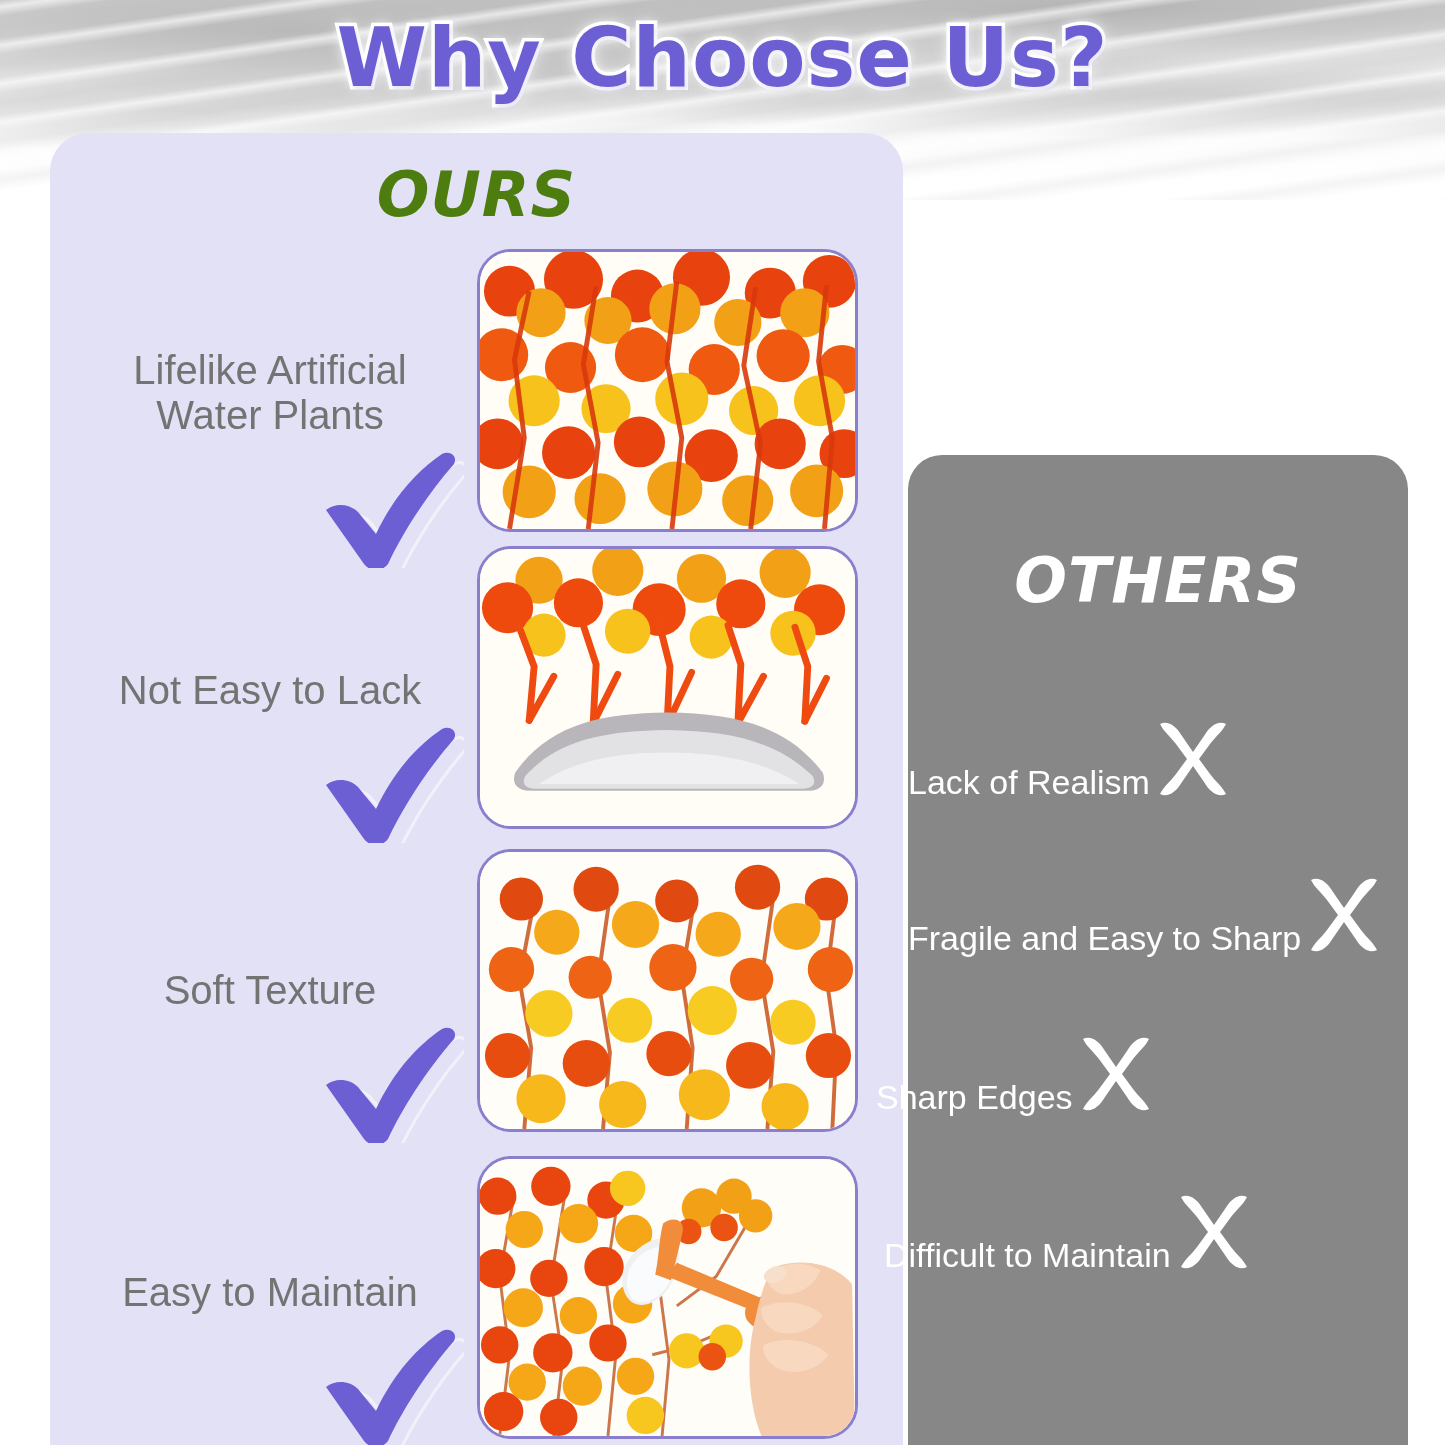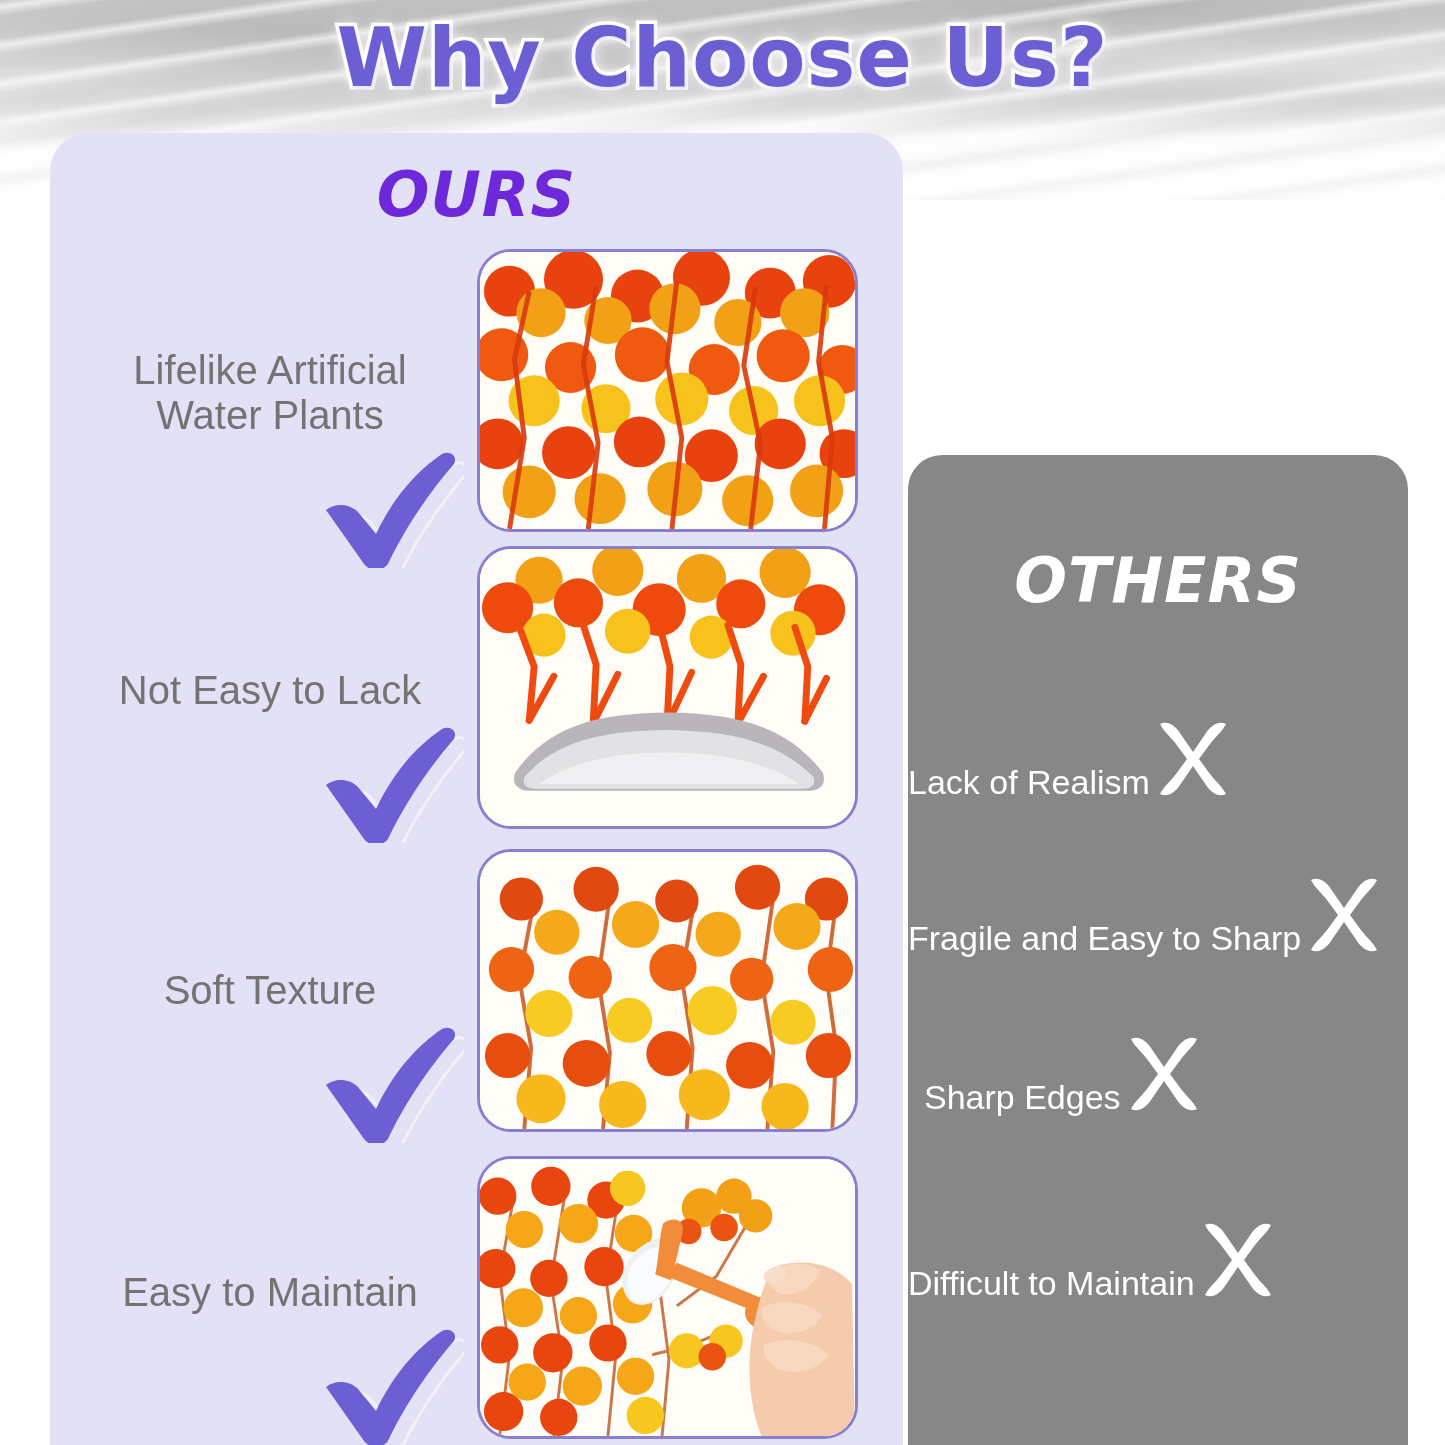--- a/index.html
+++ b/index.html
@@ -57,21 +57,21 @@
     border-radius:38px 38px 0 0;
     z-index:2;
   }
   #ours-heading {
     position:absolute; top:158px; left:50px; width:853px;
     text-align:center;
     z-index:6;
     font-size:62px;
     font-weight:bold;
     font-style:italic;
-    color:#6d28d9;
+    color:#4d7c0f;
     letter-spacing:1px;
     font-family:"DejaVu Sans", sans-serif;
   }
 
   
   .feature-row {
     position:absolute;
     left:70px; width:400px;
     z-index:6;
     display:flex;
@@ -430,29 +430,29 @@
 
 <div class="other-row" style="top:868px; left:908px; width:490px;">
   <div class="other-label">Fragile and Easy to Sharp</div>
   <div class="x-wrap">
     <svg width="86" height="86" viewBox="0 0 86 86" aria-hidden="true">
       <path d="M10 8 C18 4 26 10 32 20 L43 36 L54 20 C60 10 68 4 76 8 C72 16 66 20 60 28 L49 43 L60 58 C66 66 72 70 76 78 C68 82 60 76 54 66 L43 50 L32 66 C26 76 18 82 10 78 C14 70 20 66 26 58 L37 43 L26 28 C20 20 14 16 10 8 Z" fill="#ffffff"></path>
     </svg>
   </div>
 </div>
 
-<div class="other-row" style="top:1027px; left:924px; width:350px;">
+<div class="other-row" style="top:1027px; left:876px; width:350px;">
   <div class="other-label">Sharp Edges</div>
   <div class="x-wrap">
     <svg width="86" height="86" viewBox="0 0 86 86" aria-hidden="true">
       <path d="M10 8 C18 4 26 10 32 20 L43 36 L54 20 C60 10 68 4 76 8 C72 16 66 20 60 28 L49 43 L60 58 C66 66 72 70 76 78 C68 82 60 76 54 66 L43 50 L32 66 C26 76 18 82 10 78 C14 70 20 66 26 58 L37 43 L26 28 C20 20 14 16 10 8 Z" fill="#ffffff"></path>
     </svg>
   </div>
 </div>
 
-<div class="other-row" style="top:1185px; left:908px; width:450px;margin-top:28px;">
+<div class="other-row" style="top:1185px; left:884px; width:450px;">
   <div class="other-label">Difficult to Maintain</div>
   <div class="x-wrap">
     <svg width="86" height="86" viewBox="0 0 86 86" aria-hidden="true">
       <path d="M10 8 C18 4 26 10 32 20 L43 36 L54 20 C60 10 68 4 76 8 C72 16 66 20 60 28 L49 43 L60 58 C66 66 72 70 76 78 C68 82 60 76 54 66 L43 50 L32 66 C26 76 18 82 10 78 C14 70 20 66 26 58 L37 43 L26 28 C20 20 14 16 10 8 Z" fill="#ffffff"></path>
     </svg>
   </div>
 </div>
 
 </body></html>

